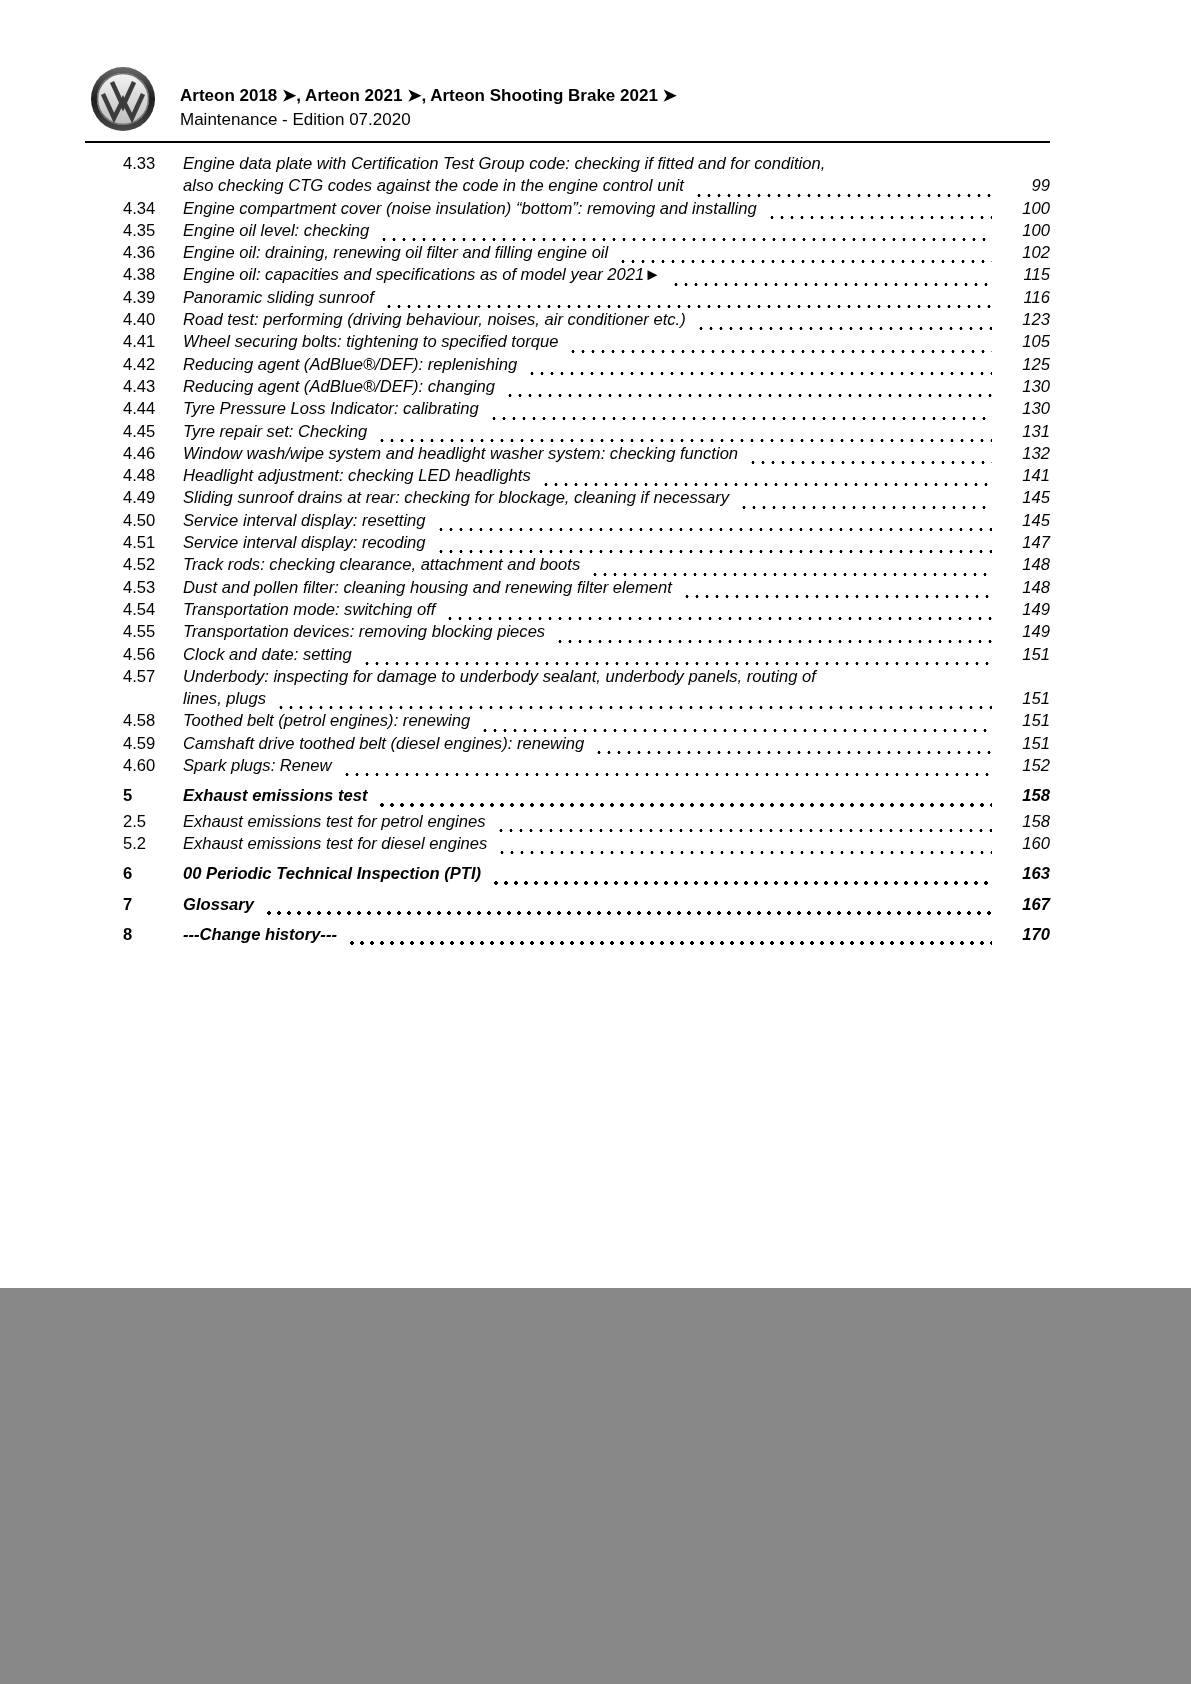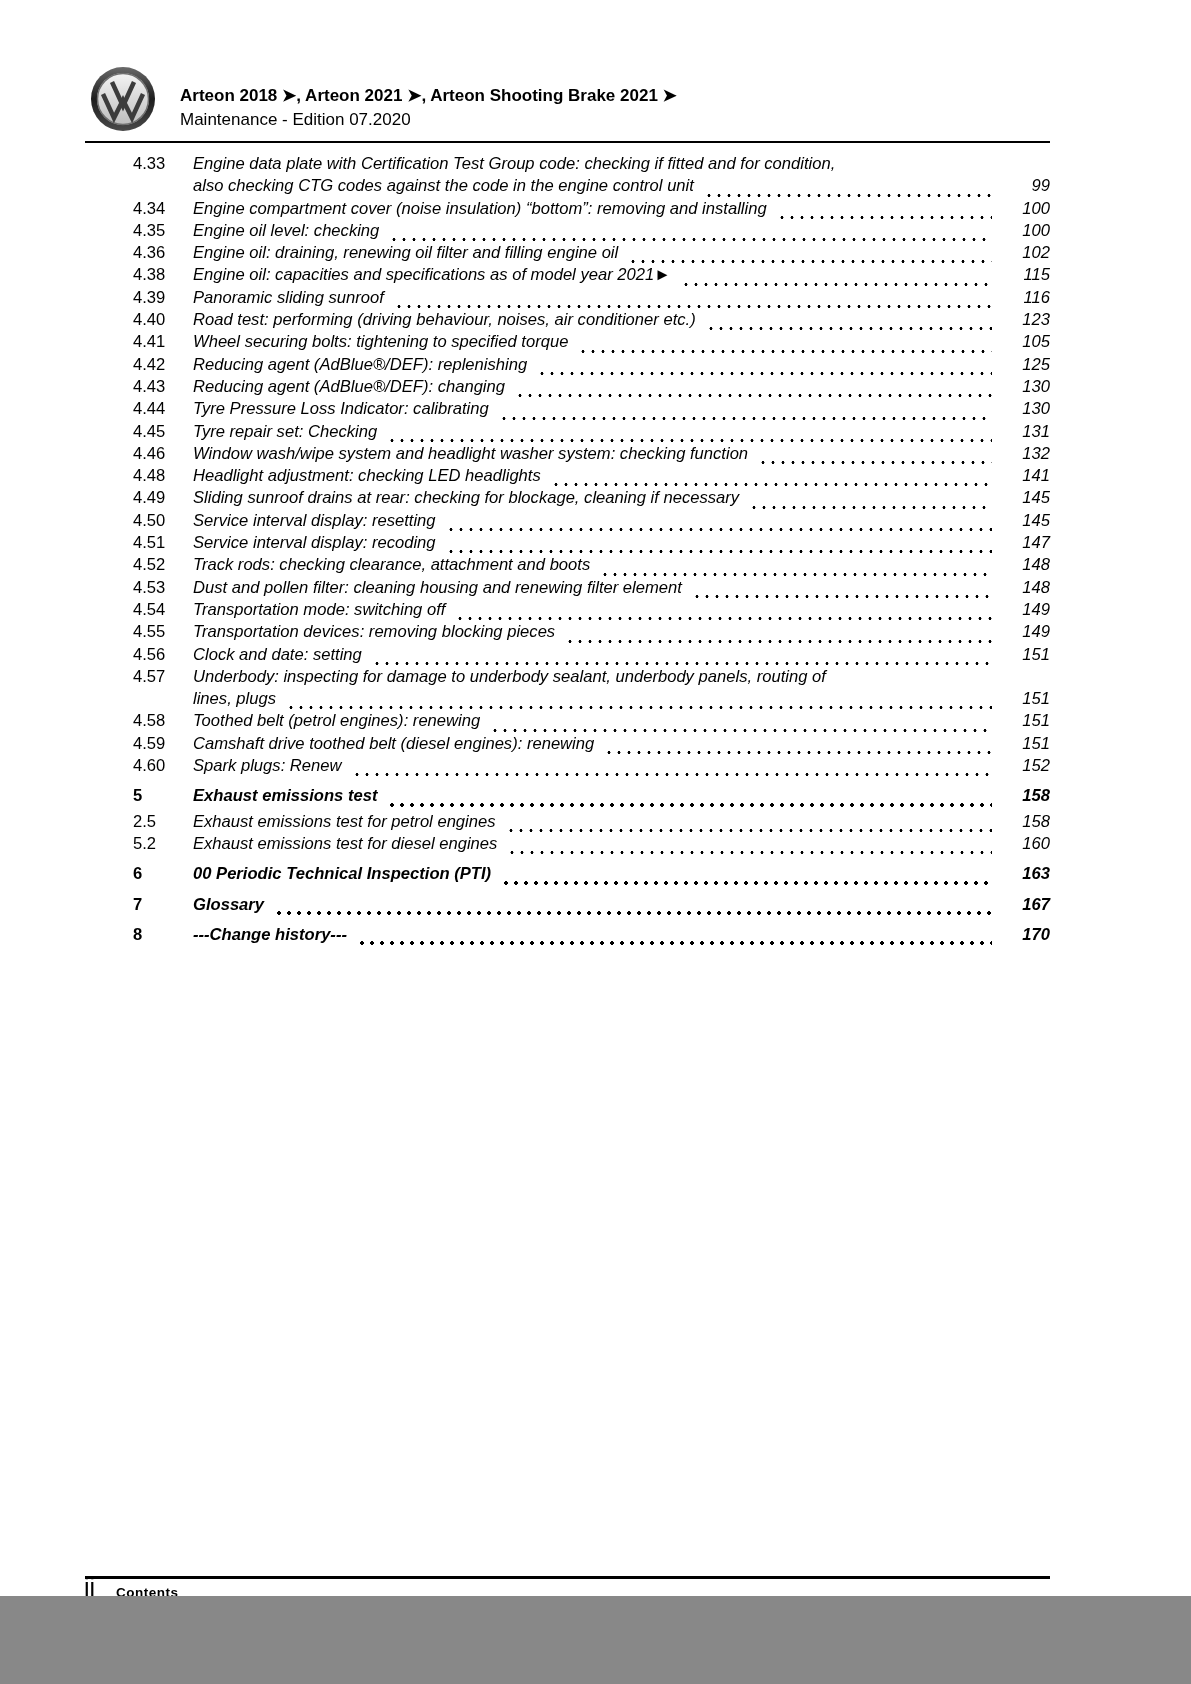--- a/index.html
+++ b/index.html
@@ -1,33 +1,33 @@
 <!DOCTYPE html>
 <html><head>
 <meta charset="utf-8">
 <style>
   html,body { margin:0; padding:0; background:#888; }
   .sheet {
-    position:relative; width:1191px; height:1596px; margin:0 auto;
+    position:relative; width:1191px; height:1288px; margin:0 auto;
     background:#ffffff; color:#000;
     font-family:"Liberation Sans", sans-serif;
     overflow:hidden;
   }
   
   .header { position:absolute; top:66px; left:90px; display:flex; align-items:flex-start; }
   .logo { width:66px; height:66px; flex-shrink:0; }
   .header-text { margin-left:24px; padding-top:18px; font-size:17px; line-height:24px; white-space:nowrap; }
   .model-line { font-weight:bold; }
   .subtitle { font-weight:normal; }
   .rule { position:absolute; left:85px; width:965px; background:#000; }
   .header-rule { top:141px; height:2px; }
   .footer-rule { top:1576px; height:3px; }
   
   .toc { position:absolute; top:153px; left:123px; width:927px; font-size:16.6px; line-height:22.3px; }
-  .row { display:flex;margin-left:10px; }
+  .row { display:flex; }
   .row.section { margin-top:8px; margin-bottom:3px; font-weight:bold; }
   .num { width:60px; flex-shrink:0; }
   .content { flex:1; min-width:0;font-style:italic; }
   .line { display:block; }
   .lastline { display:flex; align-items:flex-end; }
   .title { flex:0 0 auto; white-space:nowrap; }
   .leader {
     flex:1 1 auto; min-width:30px; height:14px; margin:0 14px 0 10px;
     background-image:radial-gradient(circle, #000 1.25px, transparent 1.7px);
     background-size:10px 5px;

